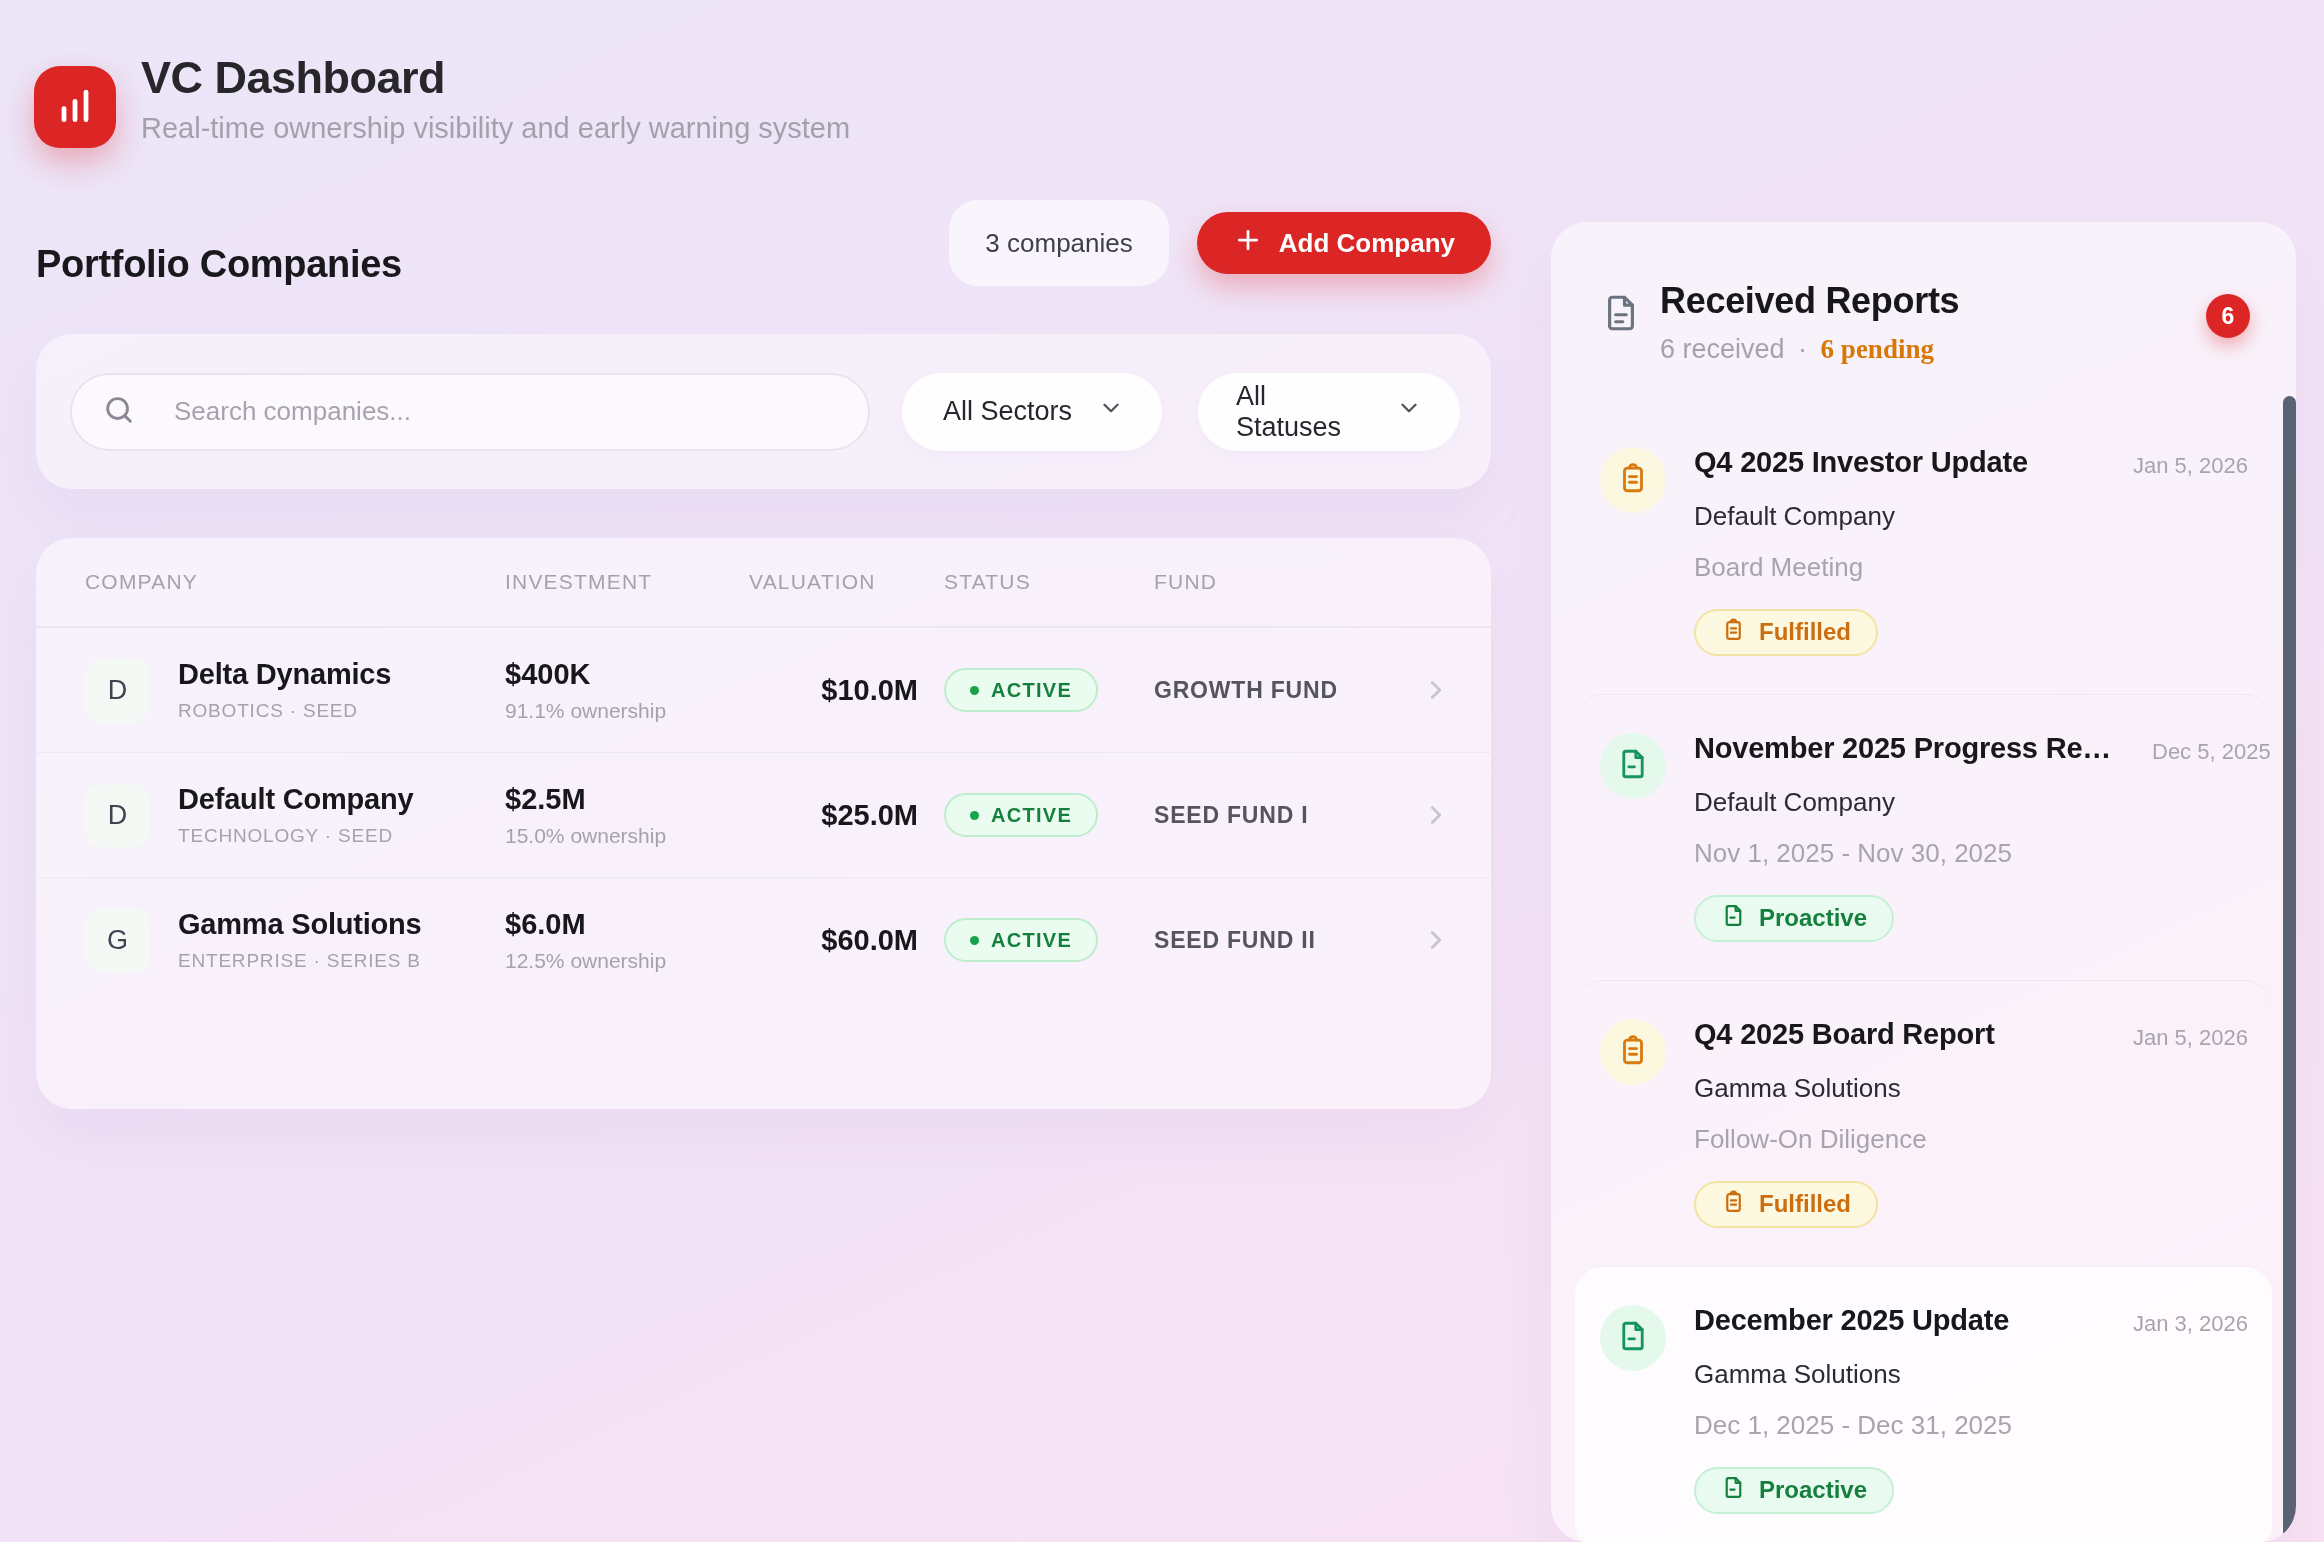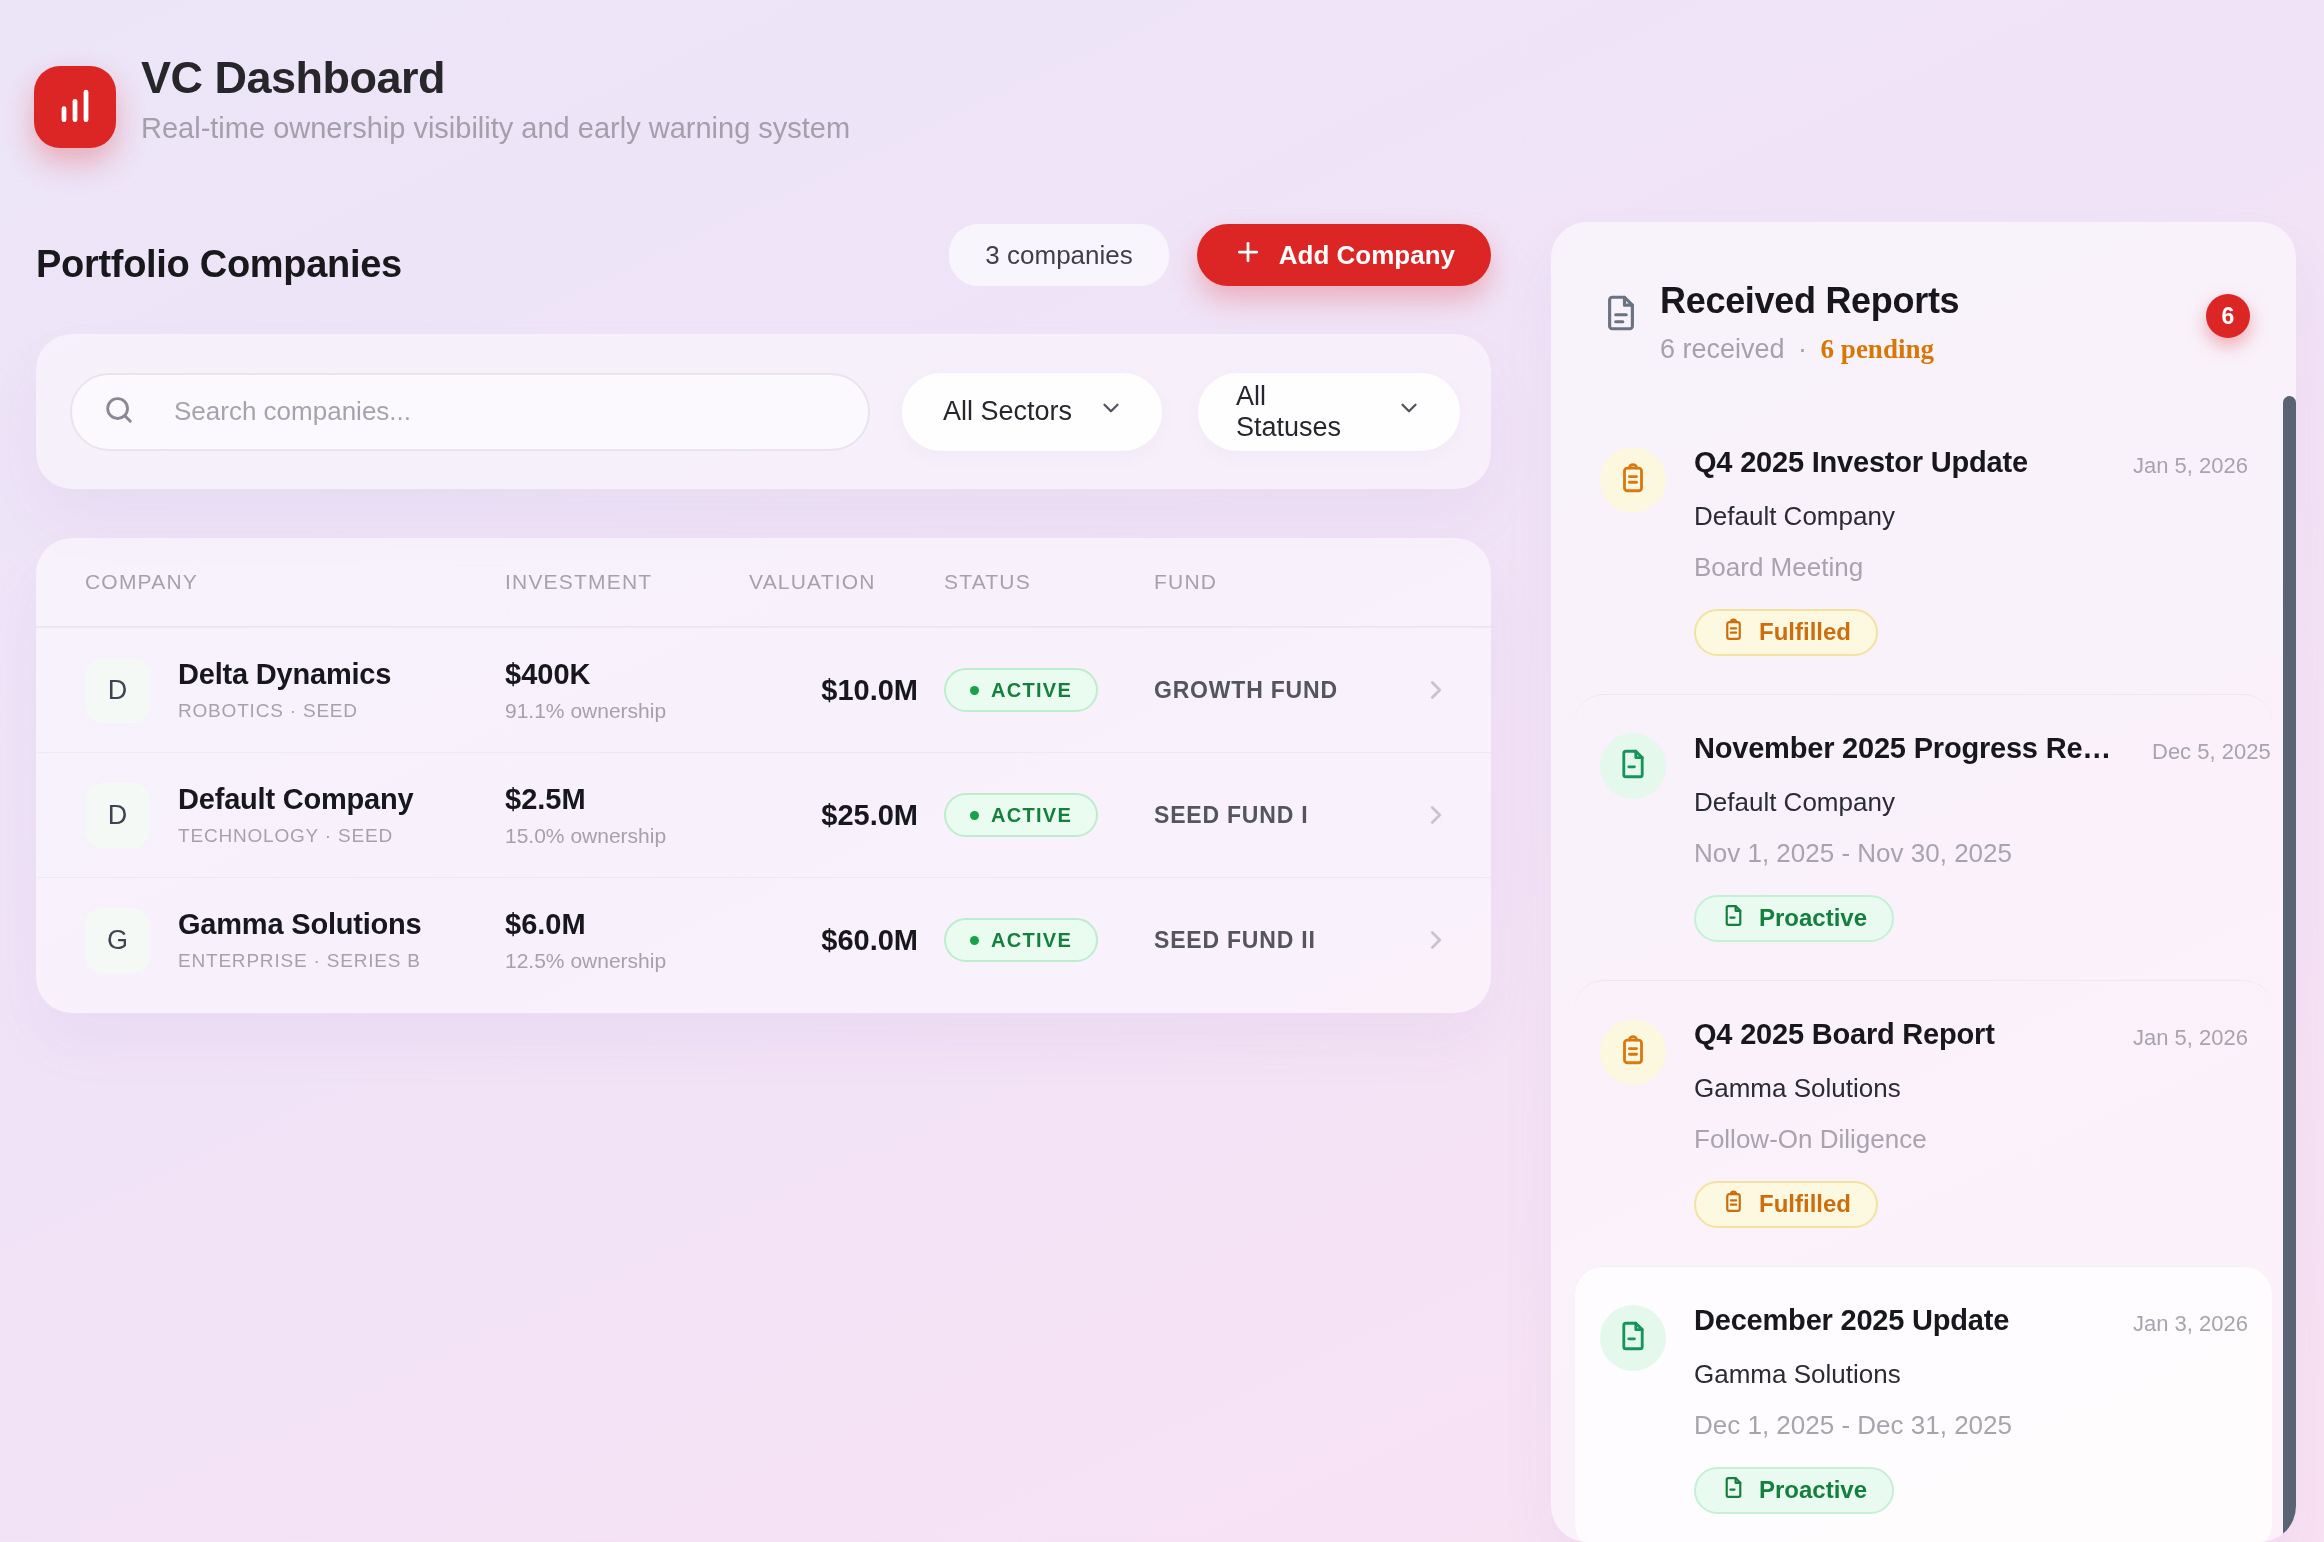--- a/index.html
+++ b/index.html
@@ -22,21 +22,21 @@
   .header-text{position:absolute;left:141px;top:52px;}
   .app-title{font-size:45px;font-weight:700;letter-spacing:-.5px;color:#26262b;line-height:1.15;}
   .app-subtitle{font-size:29px;color:#a3a0ab;margin-top:8px;font-weight:400;}
 
   
   .section-row{position:absolute;left:36px;top:222px;width:1455px;height:64px;
     display:flex;align-items:flex-end;}
   .section-heading{font-size:38px;font-weight:700;color:#18181d;letter-spacing:-.3px;}
   .section-actions{margin-left:auto;display:flex;align-items:center;gap:28px;}
   .count-badge{
-    height:62px;padding:0 36px;border-radius:29px;display:flex;align-items:center;
+    height:62px;padding:12px 36px;border-radius:29px;display:flex;align-items:center;
     background:rgba(255,255,255,.62);color:#3f3f49;font-size:26px;
   }
   .add-btn{
     height:62px;padding:0 36px;border-radius:31px;display:flex;align-items:center;gap:16px;
     background:#dc2626;color:#fff;font-size:26px;font-weight:600;border:none;cursor:pointer;
     box-shadow:0 14px 28px rgba(220,38,38,.28);
   }
   .add-btn svg{width:30px;height:30px;}
 
   
@@ -59,21 +59,21 @@
     height:78px;border-radius:40px;background:rgba(255,255,255,.92);
     display:flex;align-items:center;justify-content:center;gap:26px;padding:0 38px;
     font-size:27px;color:#26262e;font-weight:500;cursor:pointer;box-shadow:0 6px 18px rgba(103,63,158,.04);
   }
   .select-pill svg{width:26px;height:26px;color:#555560;}
   .select-sectors{min-width:260px;box-sizing:border-box;justify-content:flex-end;}
   .select-statuses{min-width:262px;box-sizing:border-box;margin-left:4px;}
 
   
   .table-card{
-    position:absolute;left:36px;top:538px;width:1455px;height:475px;border-radius:36px;
+    position:absolute;left:36px;top:538px;width:1455px;height:571px;border-radius:36px;
     background:rgba(255,255,255,.5);box-shadow:0 30px 60px rgba(103,63,158,.05);
     overflow:hidden;
   }
   .trow{display:grid;grid-template-columns:420px 244px 195px 210px 1fr 56px;
     align-items:center;padding:0 40px 0 49px;}
   .thead{height:88px;border-bottom:1px solid rgba(31,36,48,.06);}
   .th{font-size:21px;letter-spacing:1.2px;color:#a6a2ac;font-weight:500;text-transform:uppercase;}
   .row{height:124px;border-top:1px solid rgba(31,36,48,.045);cursor:pointer;}
   .row:first-of-type{border-top:none;}
   .company-cell{display:flex;align-items:center;gap:28px;}

